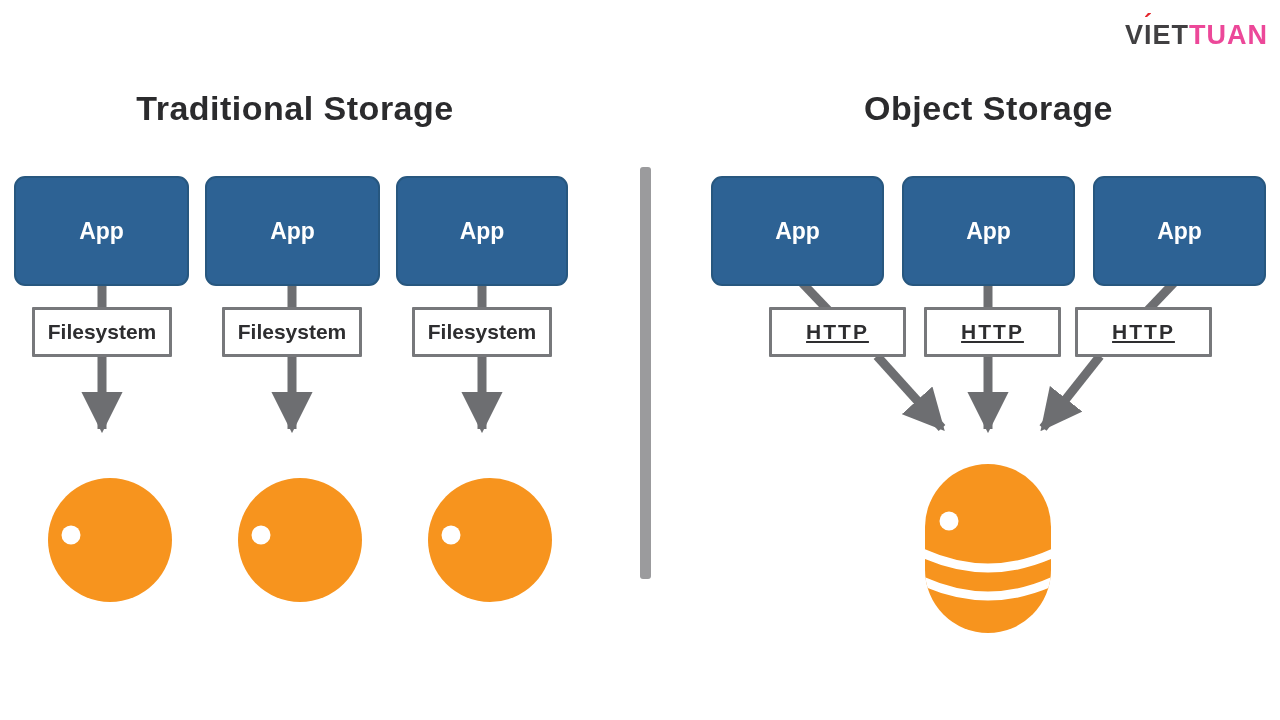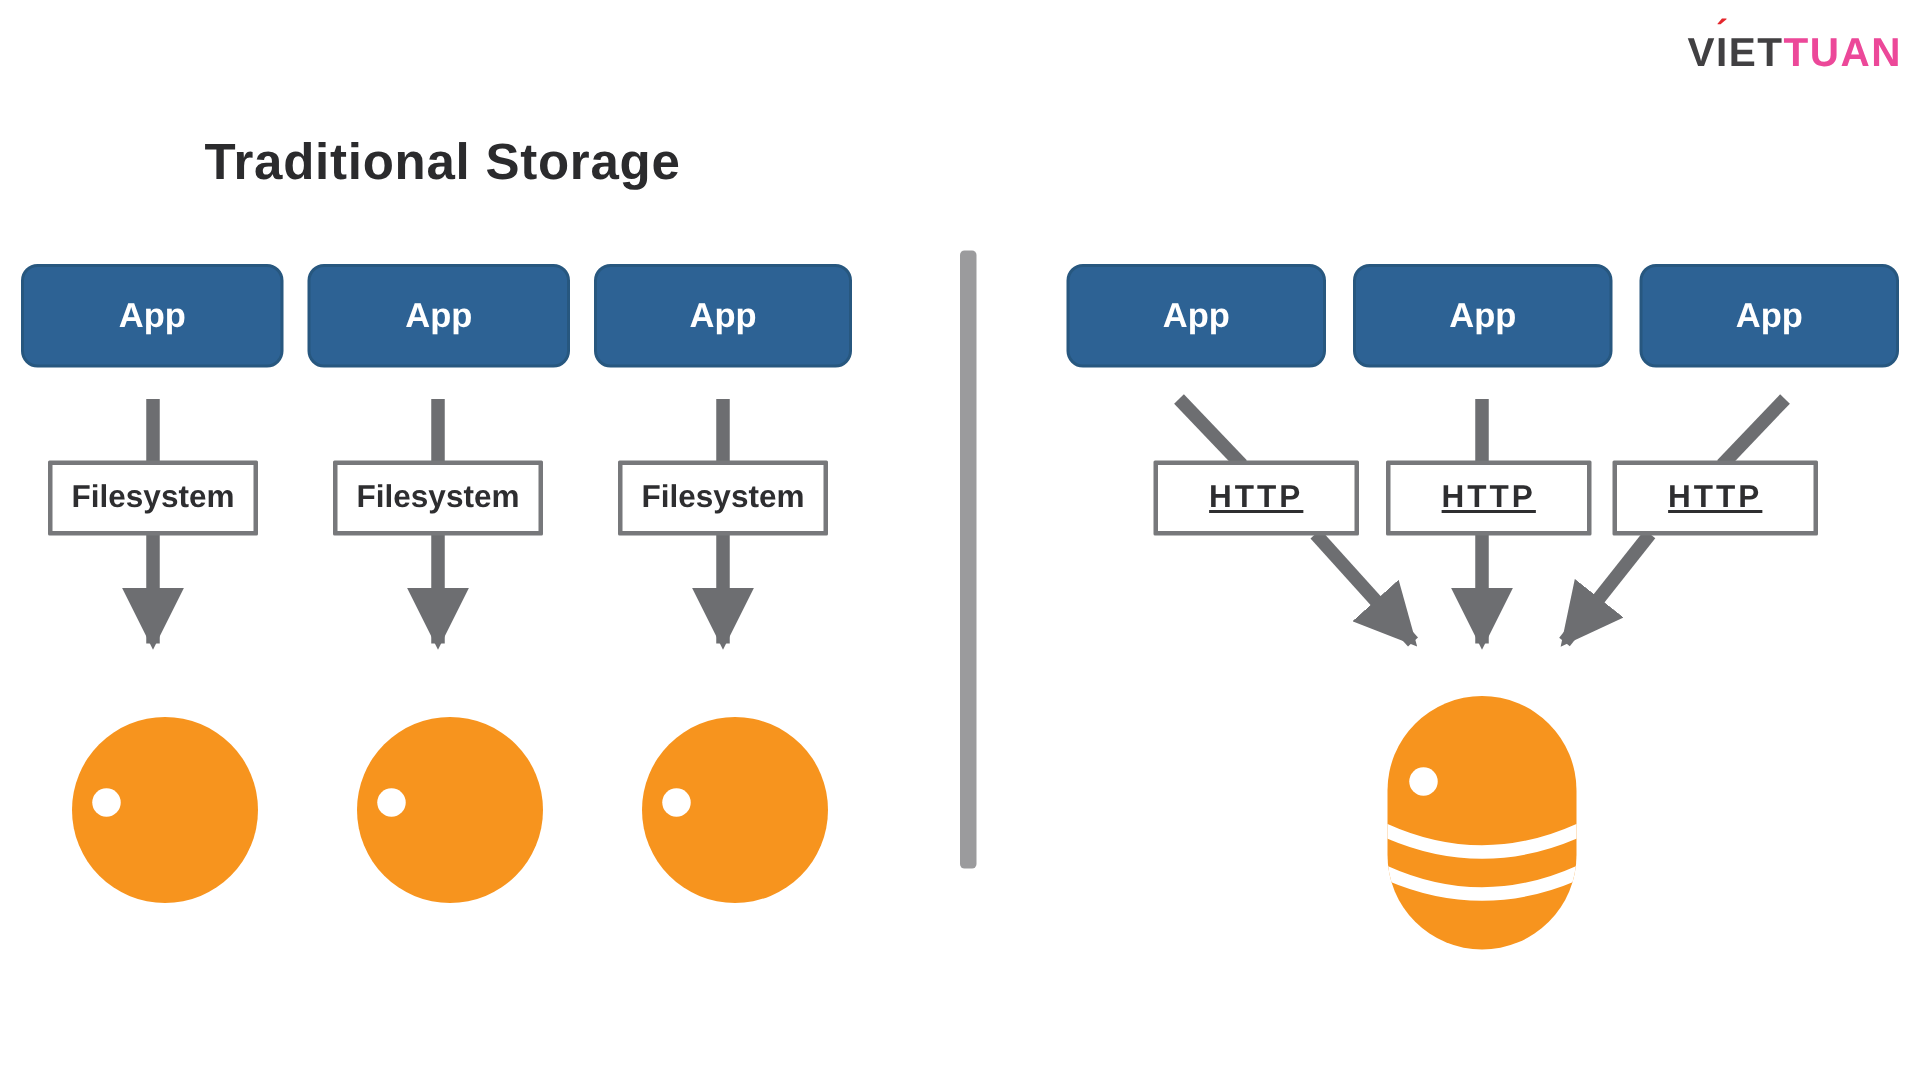--- a/index.html
+++ b/index.html
@@ -14,21 +14,21 @@
   .logo .i-wrap{position:relative;color:#414042;}
   .logo .accent{position:absolute;top:-11px;left:0px;color:#e4262c;font-size:24px;font-weight:700;}
 
   
   .title{position:absolute;top:86px;height:44px;display:flex;align-items:center;justify-content:center;
          font-size:34px;font-weight:700;color:#2b2b2d;letter-spacing:0.5px;text-align:center;}
   .title.left{left:10px;width:570px;}
   .title.right{left:700px;width:577px;}
 
   
-  .app-box{position:absolute;top:176px;height:69px;background:#2d6294;border:2px solid #27577f;
+  .app-box{position:absolute;top:176px;height:110px;background:#2d6294;border:2px solid #27577f;
            border-radius:11px;display:flex;align-items:center;justify-content:center;
            color:#ffffff;font-size:23px;font-weight:700;z-index:2;box-sizing:border-box;}
   .io-box{position:absolute;top:307px;height:50px;background:#ffffff;border:3px solid #77787b;
           border-radius:1px;display:flex;align-items:center;justify-content:center;
           color:#2e2e30;font-size:21px;font-weight:700;z-index:2;box-sizing:border-box;}
   .io-box.http{letter-spacing:2px;text-decoration:underline;}
 
   
   .divider{position:absolute;left:640px;top:167px;width:11px;height:412px;background:#9b9b9d;border-radius:3px;z-index:1;}
 
@@ -88,20 +88,21 @@
     <span class="dark">V</span>
     <span class="i-wrap">
       <span class="accent">´</span>
       <span>I</span>
     </span>
     <span class="dark">ET</span>
     <span class="red">TUAN</span>
   </div>
 
   <div class="title left">Traditional Storage</div>
+  <div class="title right">Object Storage</div>
 
   <div class="app-box" style="left:14px;width:175px;">App</div>
   <div class="app-box" style="left:205px;width:175px;">App</div>
   <div class="app-box" style="left:396px;width:172px;">App</div>
 
   <div class="app-box" style="left:711px;width:173px;">App</div>
   <div class="app-box" style="left:902px;width:173px;">App</div>
   <div class="app-box" style="left:1093px;width:173px;">App</div>
 
   <div class="io-box" style="left:32px;width:140px;">Filesystem</div>

